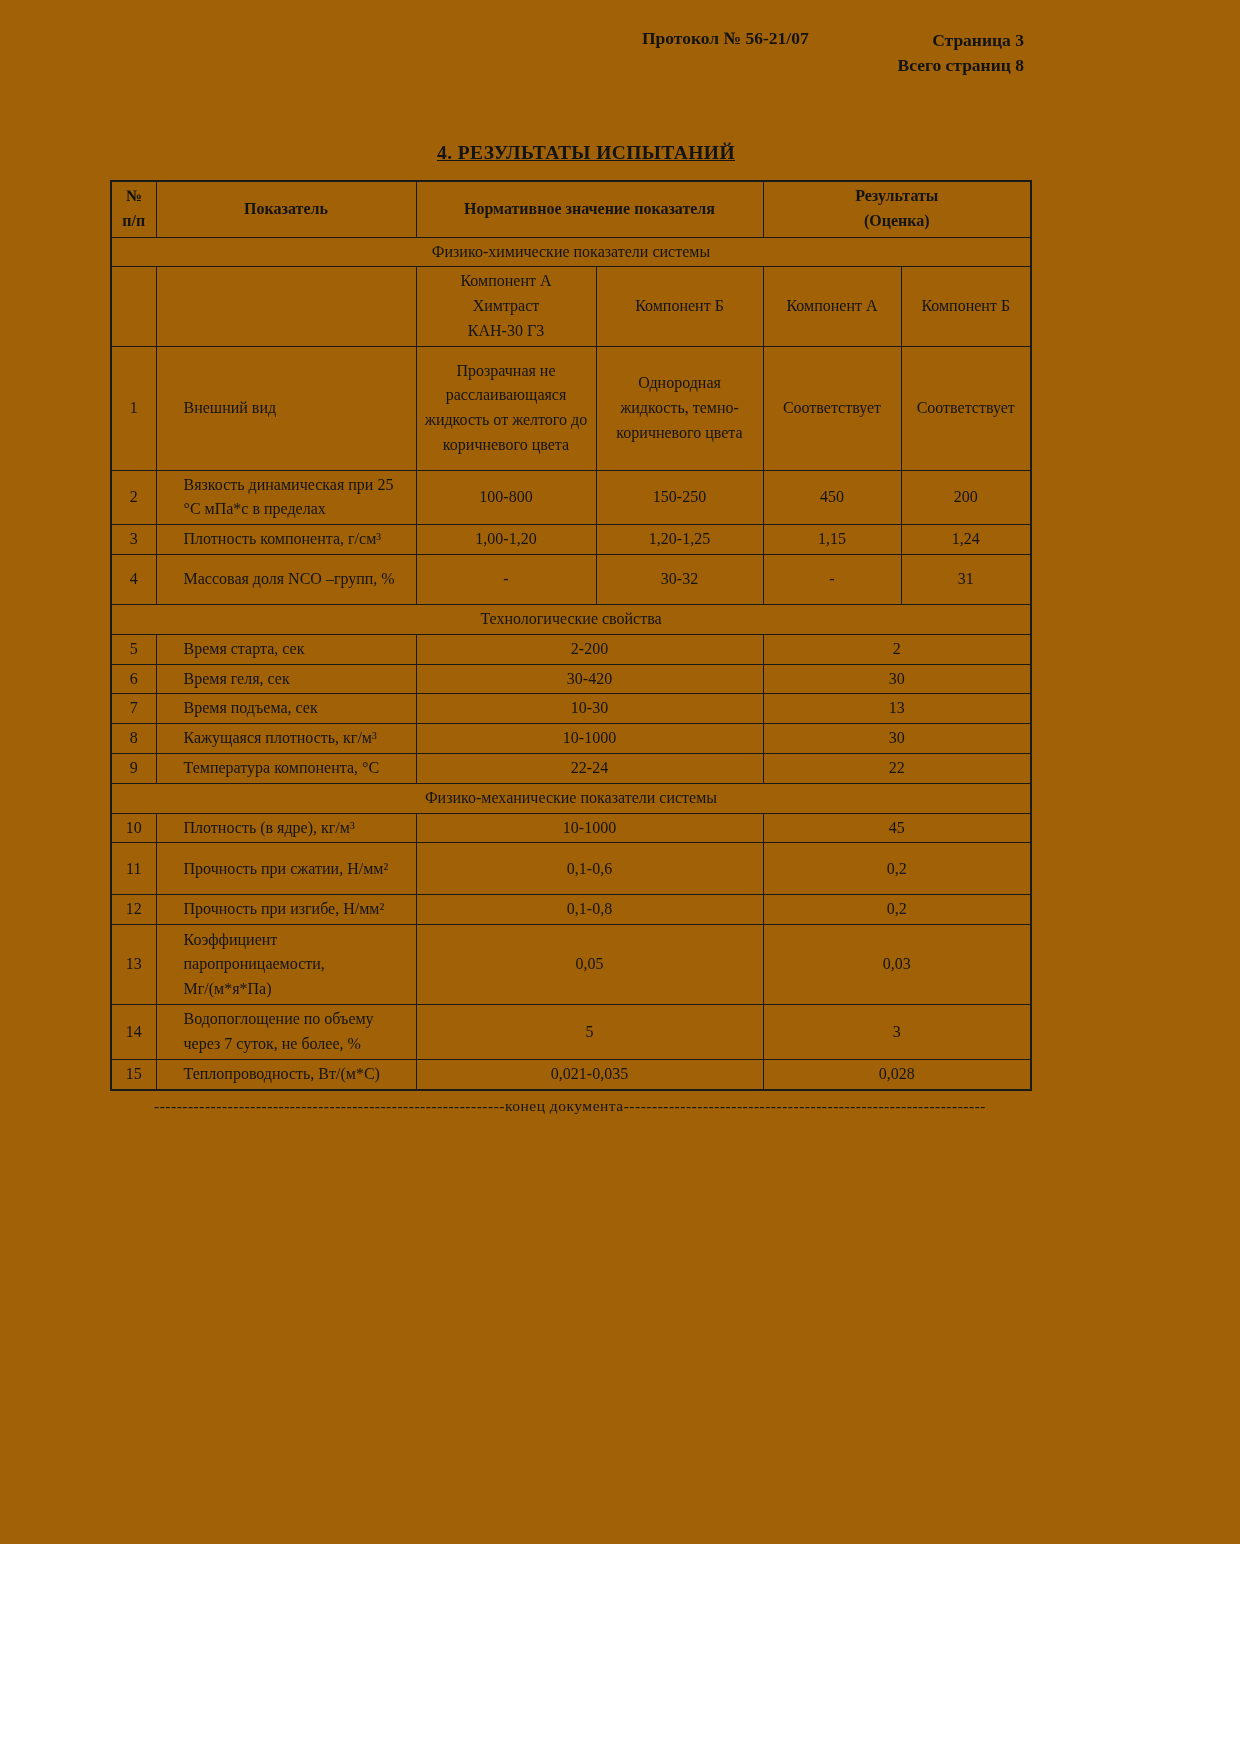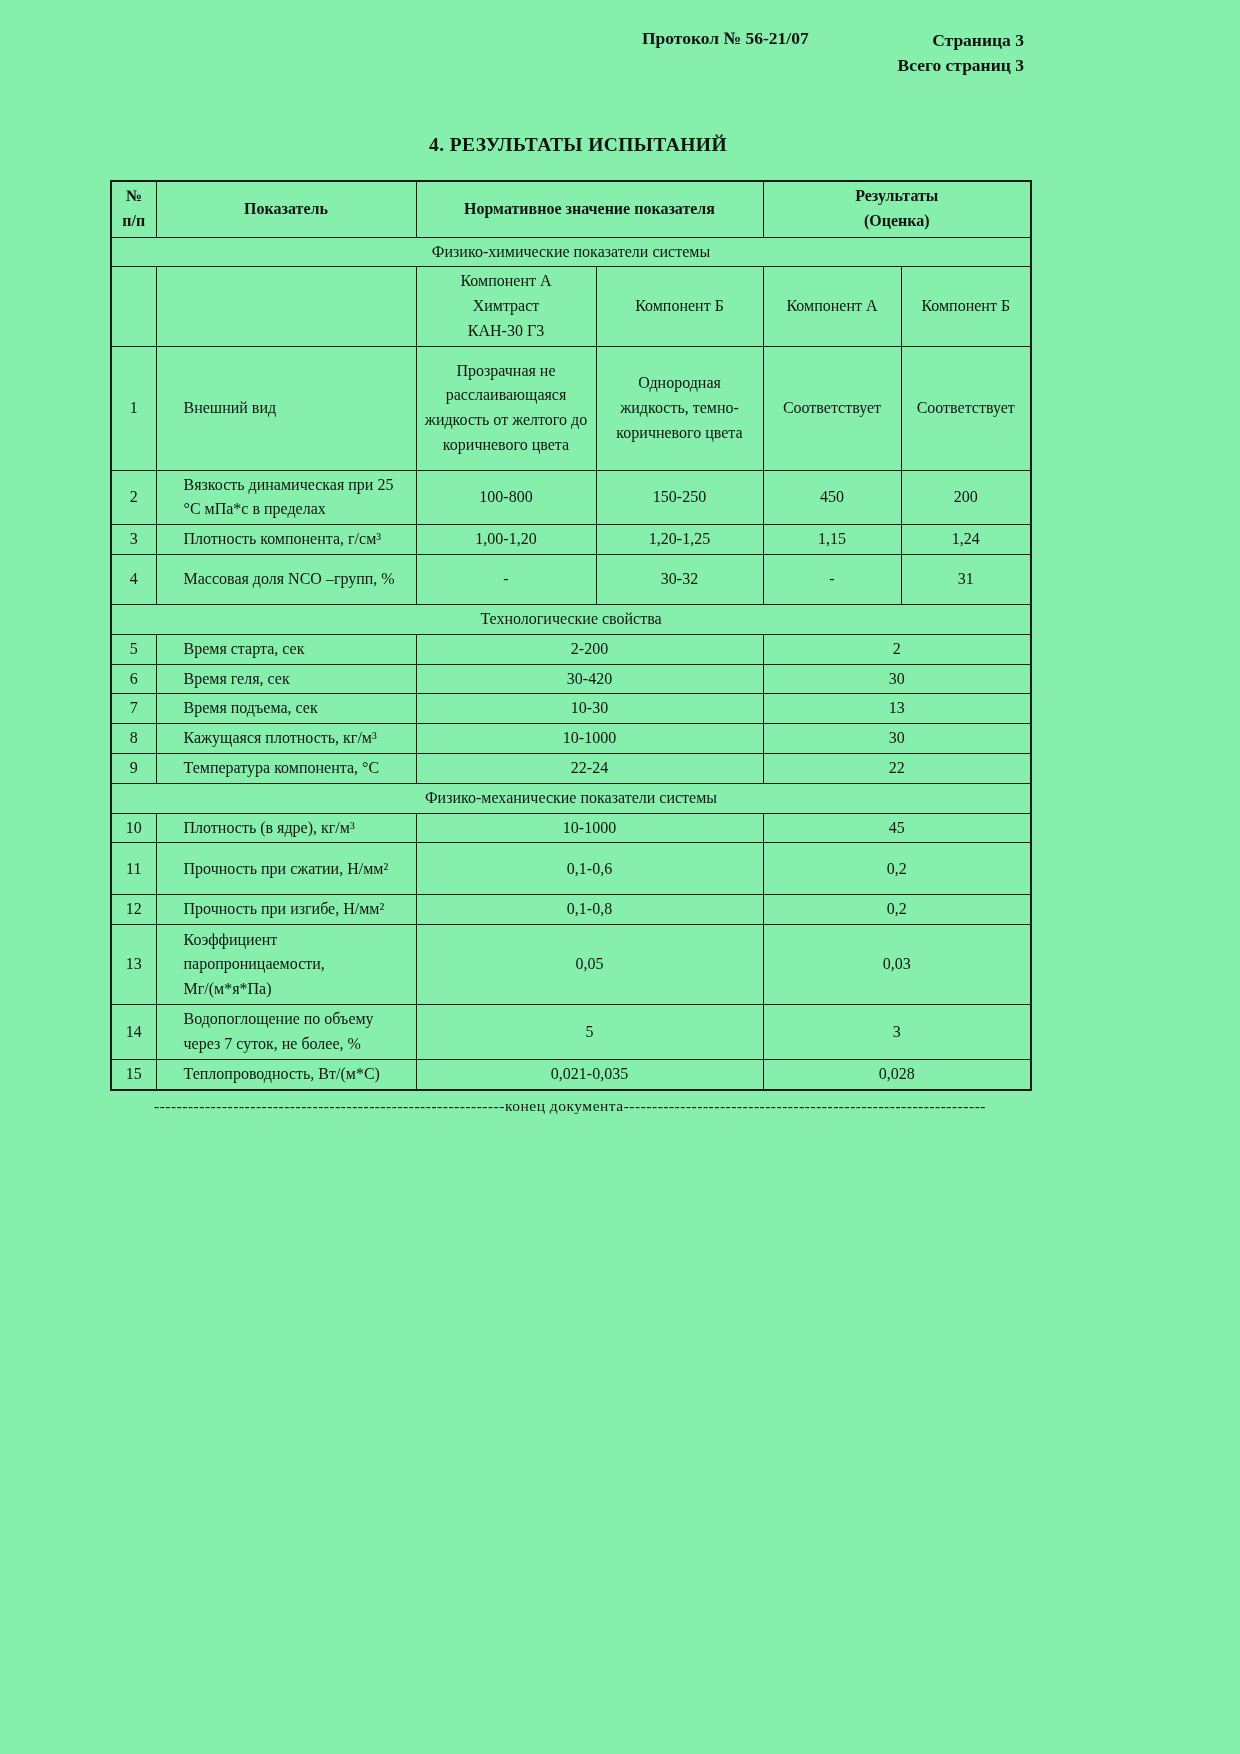--- a/index.html
+++ b/index.html
@@ -2,35 +2,35 @@
 <html><head>
 <meta charset="utf-8">
 <style>
   html,body { margin:0; padding:0; }
   body {
     width:1240px; height:1754px;
     background:#ffffff;
     font-family:"Liberation Serif", serif;
     color:#131313;
   }
-  .page { position:relative; width:1240px; height:1754px; overflow:hidden; background:#86efac; }
+  .page { position:relative; width:1240px; height:1544px; overflow:hidden; background:#a16207; }
 
   .protocol {
     position:absolute; left:642px; top:28px;
     font-size:17.5px; font-weight:bold; white-space:nowrap;
   }
   .pages {
     position:absolute; right:216px; top:28px;
     text-align:right; font-size:17.5px; font-weight:bold; line-height:1.45;
   }
 
   .title {
     position:absolute; top:126px; left:110px; width:920px;
-    margin:8px; text-align:center;
-    font-size:19.5px; font-weight:bold; letter-spacing:0.4px;
+    margin:16px; text-align:center;
+    font-size:19.5px; font-weight:bold; letter-spacing:0.4px;text-decoration:underline;
   }
 
   table.results {
     position:absolute; top:180px; left:110px;
     width:920px; table-layout:fixed;
     border-collapse:collapse;
     font-size:16px;
   }
   table.results { border:2.5px solid #1a1a1a; }
   table.results td {
@@ -59,21 +59,21 @@
   }
 </style>
 </head>
 <body>
 
 <div class="page">
 
   <div class="protocol">Протокол № 56-21/07</div>
   <div class="pages">
     <div>Страница 3</div>
-    <div>Всего страниц 3</div>
+    <div>Всего страниц 8</div>
   </div>
 
   <h1 class="title">4. РЕЗУЛЬТАТЫ ИСПЫТАНИЙ</h1>
 
   <table class="results">
     <colgroup>
       <col style="width:45px">
         <col style="width:260px">
         <col style="width:180px">
       <col style="width:167px">

